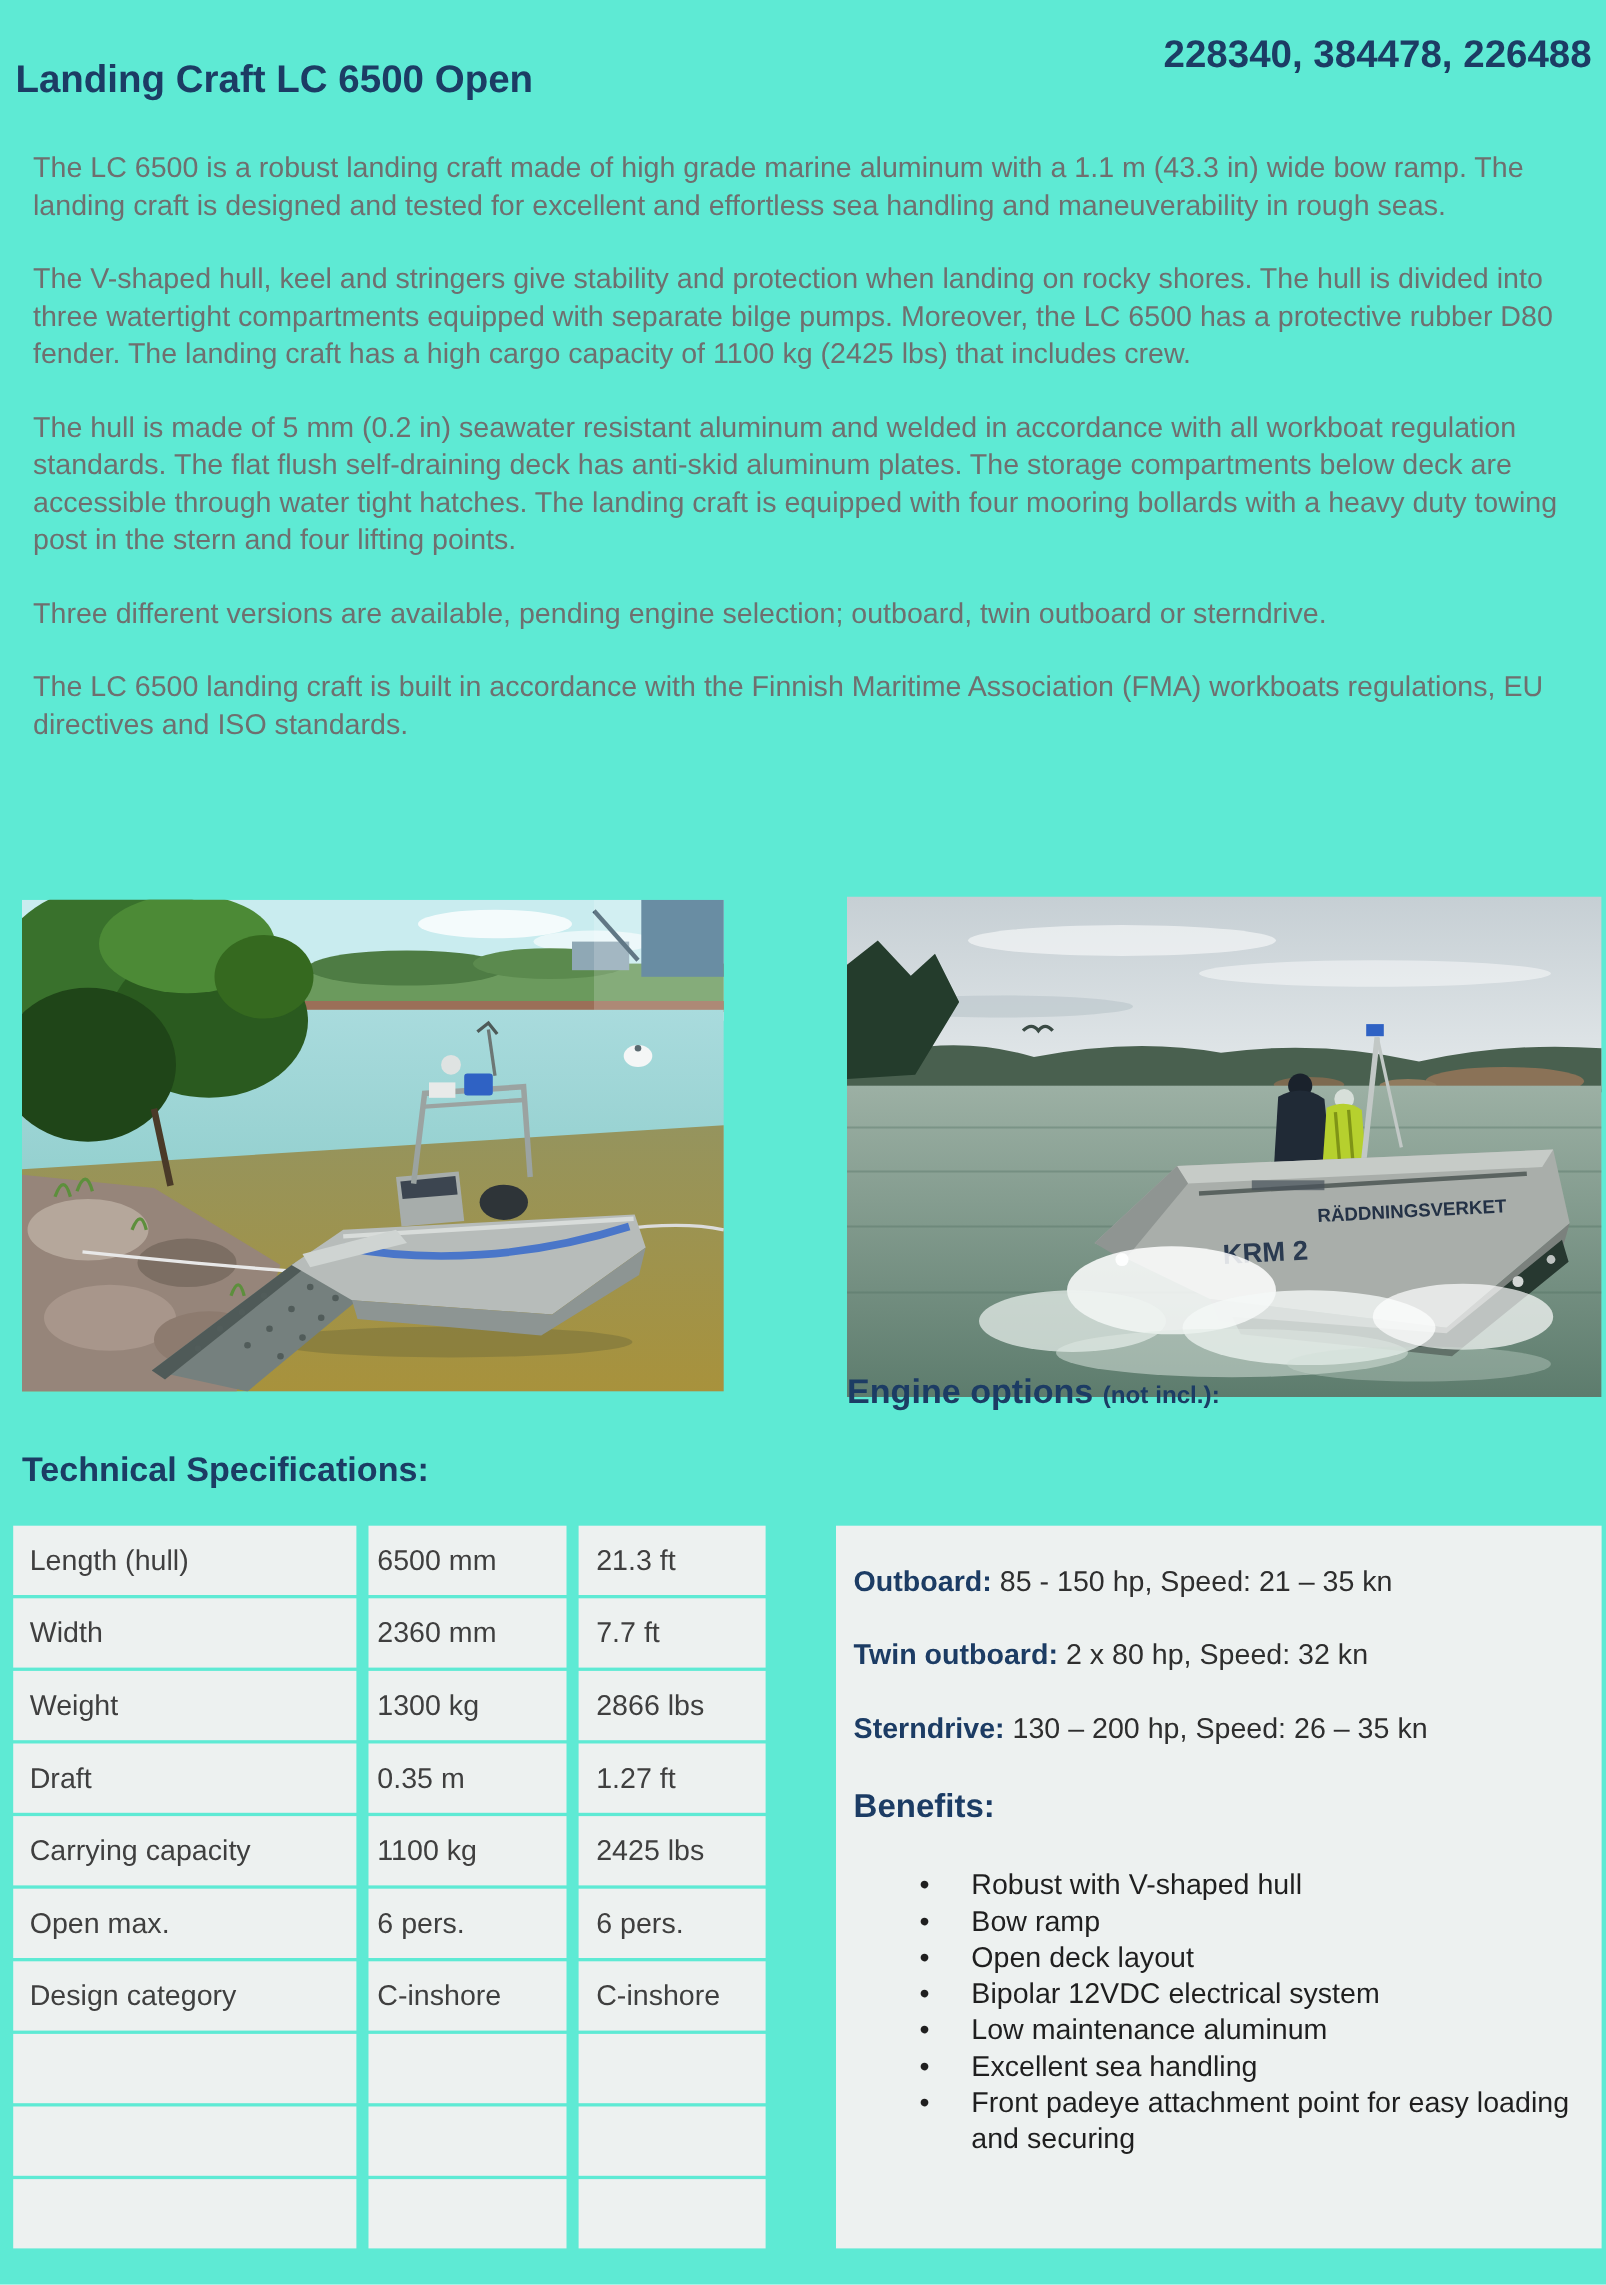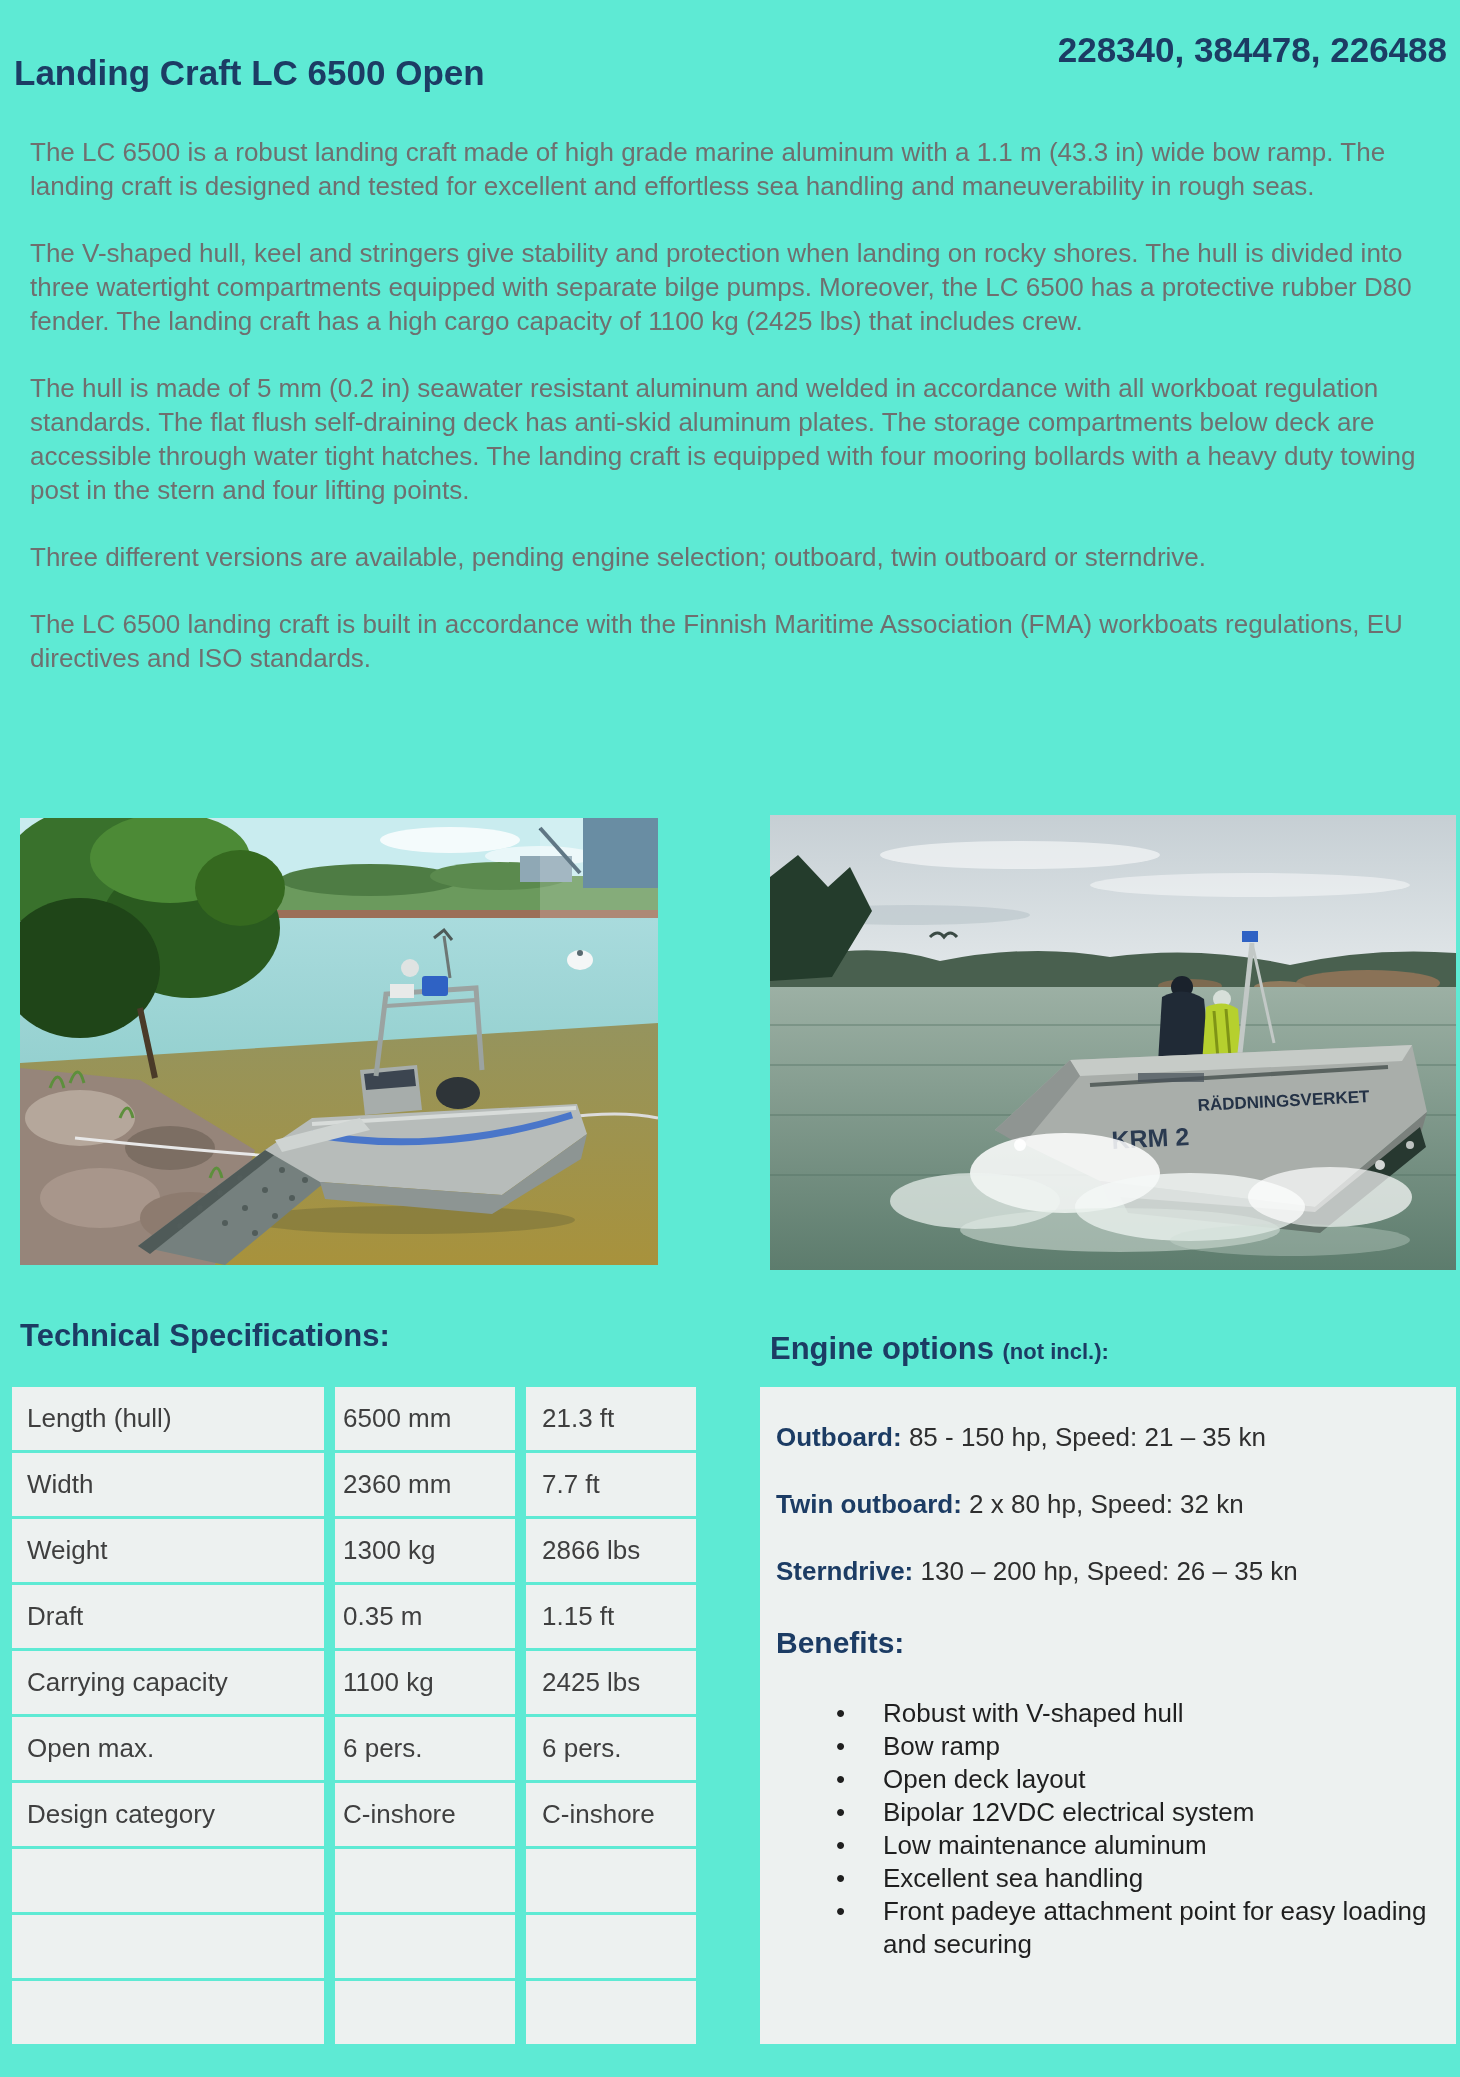--- a/index.html
+++ b/index.html
@@ -13,21 +13,21 @@
   .intro { position:absolute; left:30px; top:135px; width:1420px; }
   .intro p { margin:0 0 33px 0; font-size:26px; line-height:34px; color:#6f6f6f; }
 
   .photo { position:absolute; display:block; }
   .photo-left  { left:20px;  top:818px; width:638px; height:447px; }
   .photo-right { left:770px; top:815px; width:686px; height:455px; }
   .photo svg { display:block; width:100%; height:100%; }
 
   .section-heading { position:absolute; margin:0; font-size:31px; font-weight:bold; color:#1c3c64; white-space:nowrap; }
   .specs-heading  { left:20px;  top:1318px; }
-  .engine-heading { left:770px; top:1331px; }
+  .engine-heading { left:770px; top:1247px; }
   .engine-heading .note { font-size:22px; }
 
   .specs-grid {
     position:absolute; left:12px; top:1387px;
     display:grid; grid-template-columns:312px 180px 170px;
     gap:3px 11px; grid-auto-rows:63px;
   }
   .cell { background:#edf1f0; font-size:26px; color:#3f3f3f; line-height:63px; white-space:nowrap; overflow:hidden; }
   .cell.c0 { padding-left:15px; }
   .cell.c1 { padding-left:8px; }
@@ -206,21 +206,21 @@
       <div class="cell c1">6500 mm</div>
       <div class="cell c2">21.3 ft</div>
       <div class="cell c0">Width</div>
       <div class="cell c1">2360 mm</div>
       <div class="cell c2">7.7 ft</div>
       <div class="cell c0">Weight</div>
       <div class="cell c1">1300 kg</div>
       <div class="cell c2">2866 lbs</div>
       <div class="cell c0">Draft</div>
       <div class="cell c1">0.35 m</div>
-      <div class="cell c2">1.15 ft</div>
+      <div class="cell c2">1.27 ft</div>
       <div class="cell c0">Carrying capacity</div>
       <div class="cell c1">1100 kg</div>
       <div class="cell c2">2425 lbs</div>
       <div class="cell c0">Open max.</div>
       <div class="cell c1">6 pers.</div>
       <div class="cell c2">6 pers.</div>
       <div class="cell c0">Design category</div>
       <div class="cell c1">C-inshore</div>
       <div class="cell c2">C-inshore</div>
       <div class="cell c0"></div>

